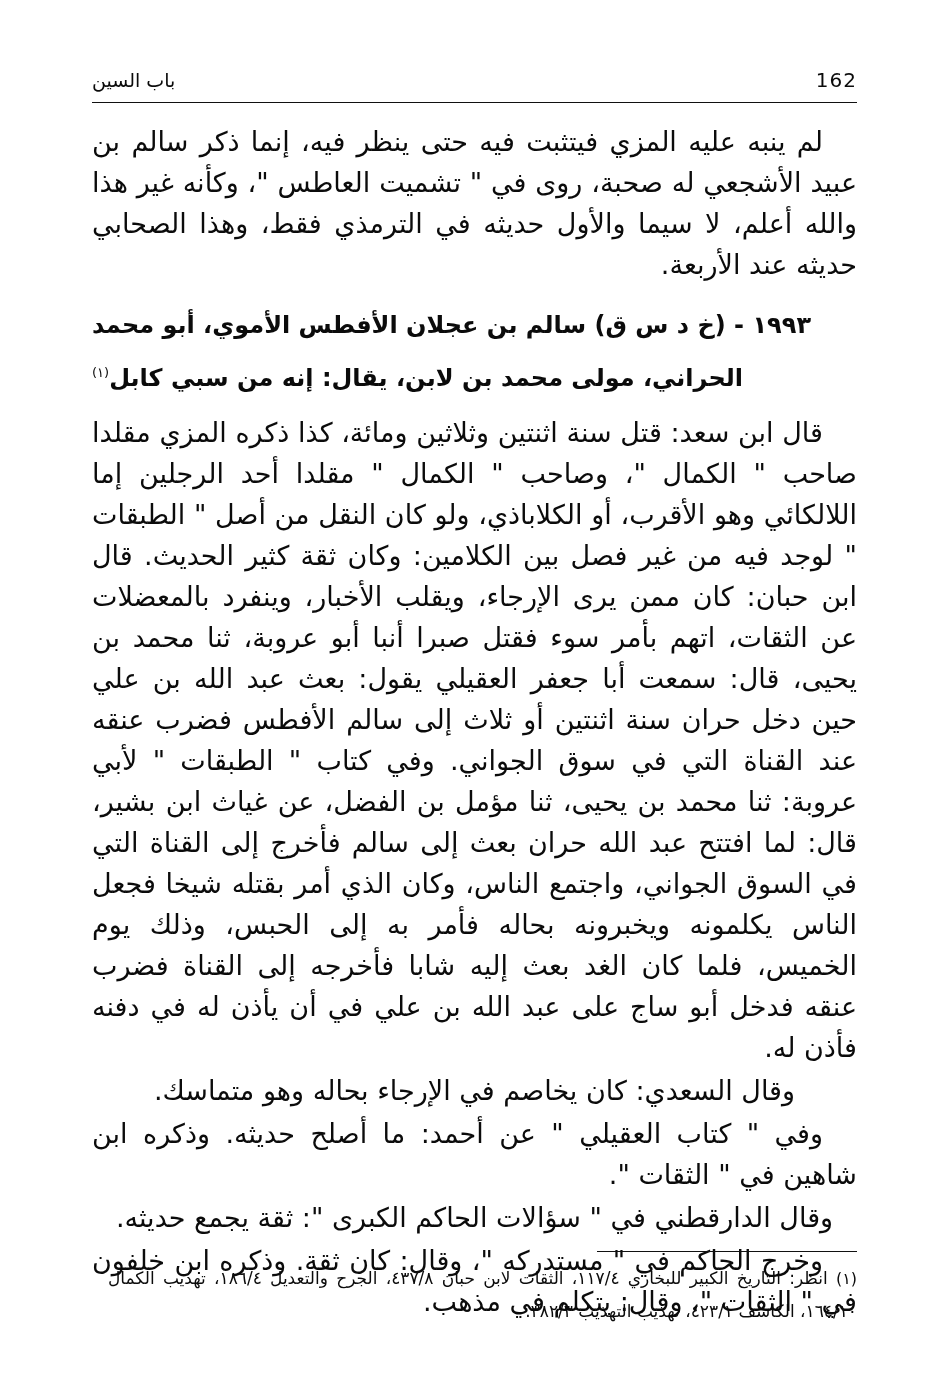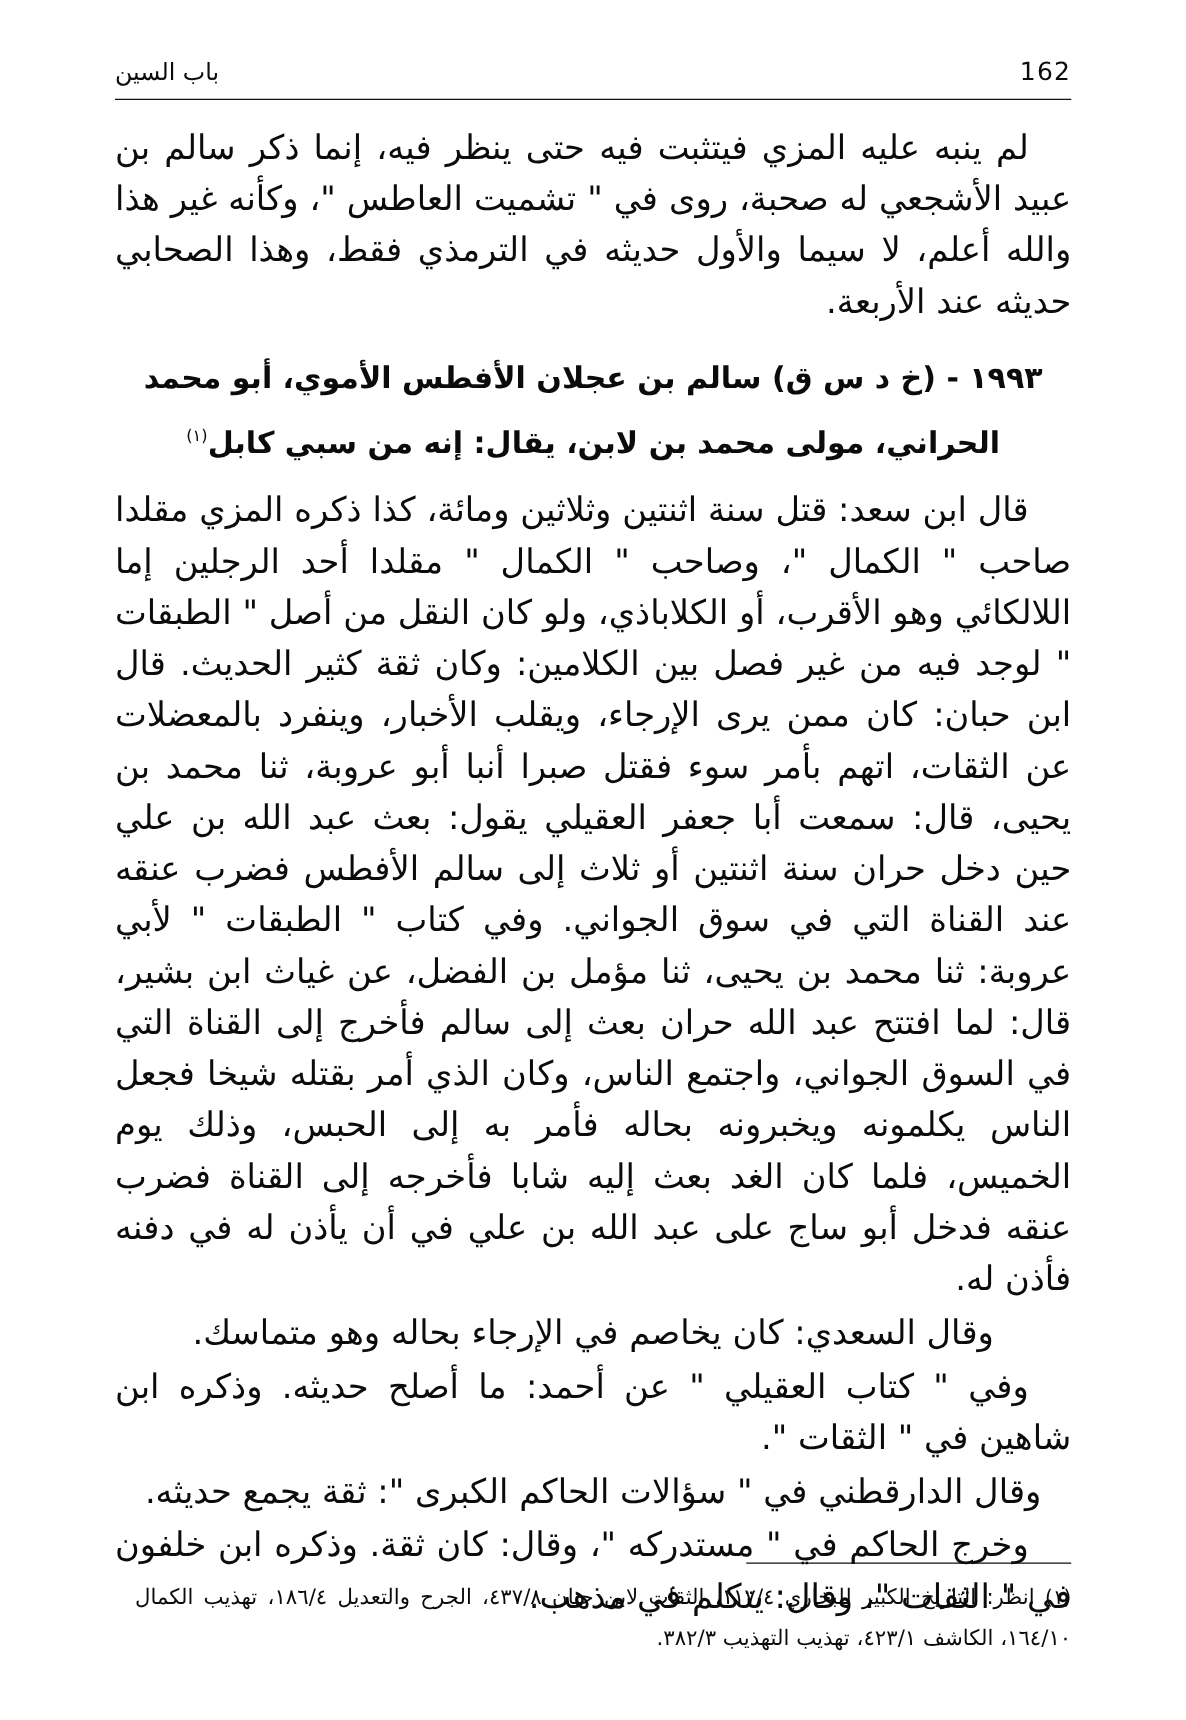--- a/index.html
+++ b/index.html
@@ -13,21 +13,21 @@
     font-family: "DejaVu Sans", sans-serif;
     color: #0b0b0b;
     overflow: hidden;
   }
 
   .page {
     position: relative;
     width: 949px;
     height: 1376px;
     box-sizing: border-box;
-    padding: 37px 92px 40px 92px;
+    padding: 60px 92px 40px 92px;
   }
 
   
   .page-header {
     display: flex;
     flex-direction: row-reverse;
     justify-content: space-between;
     align-items: baseline;
     direction: rtl;
     margin-top: 8px;
@@ -61,21 +61,21 @@
   }
   p.indent {
     text-indent: 34px;
   }
 
   h2.entry-title {
     font-size: 24px;
     font-weight: bold;
     line-height: 48px;
     margin: 16px 0 10px 0;
-    text-align: center;
+    text-align: left;
     letter-spacing: 0;
   }
   h2.entry-title .sup {
     font-size: 13px;
     vertical-align: super;
     font-weight: normal;
   }
 
   p.centered-ish {
     text-align: center;

